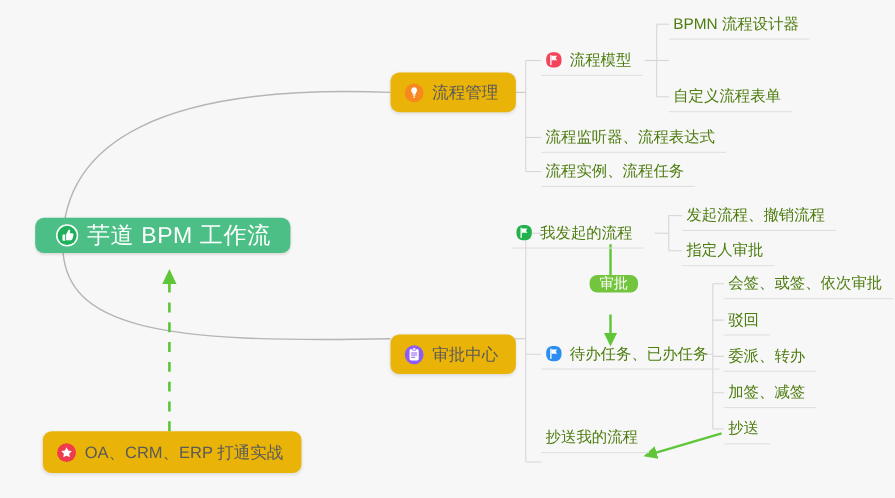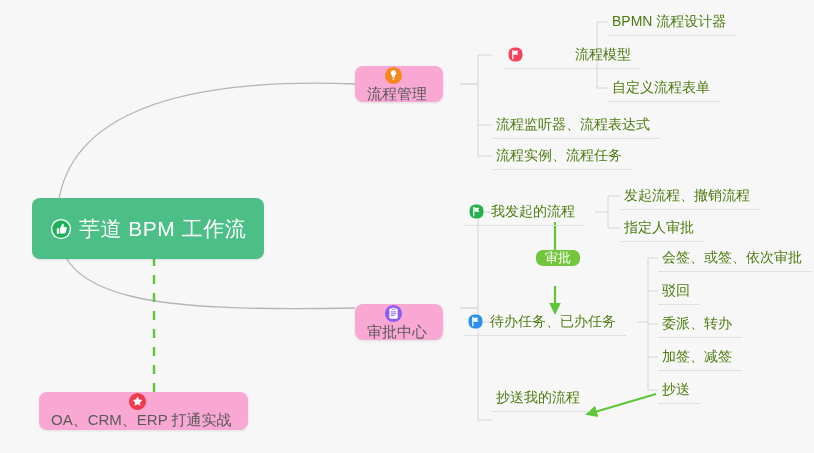--- a/index.html
+++ b/index.html
@@ -35,37 +35,36 @@
     align-items: center;
     white-space: nowrap;
     box-sizing: border-box;
   }
 
   
   .root-node {
     background: #4cbf86;
     border-radius: 8px;
     padding: 0 18px;
-    height: 61px;
+    height: 32px;
     box-shadow: 0 1px 2px rgba(0,0,0,0.10);
   }
   .root-label {
     color: #ffffff;
     font-size: 21px;
     letter-spacing: 0.5px;
   }
 
   
   .card-node {
-    background: #f9a8d4;
+    background: #eab308;
     border-radius: 8px;
     padding: 0 16px 0 12px;
     height: 36px;
     box-shadow: 0 1px 3px rgba(0,0,0,0.10);
-    flex-direction: column;
   }
   .card-label {
     color: #5a5a5a;
     font-size: 15px;
   }
 
   
   .leaf-node {
     padding: 0 10px 0 4px;
     height: 28px;
@@ -177,21 +176,21 @@
       <svg viewBox="0 0 20 20">
         <circle cx="10" cy="10" r="9" fill="#f7881f"></circle>
         <path d="M10 4.6a2.9 2.9 0 0 0-1.6 5.32v1.08c0 .3.25.55.55.55h2.1c.3 0 .55-.25.55-.55V9.92A2.9 2.9 0 0 0 10 4.6z" fill="#ffffff"></path>
         <rect x="8.75" y="12.2" width="2.5" height="1.05" rx="0.5" fill="#ffffff"></rect>
         <rect x="9.1" y="13.7" width="1.8" height="0.95" rx="0.47" fill="#ffffff"></rect>
       </svg>
     </span>
     <span class="card-label">流程管理</span>
   </div>
 
-  <div class="node leaf-node with-icon" style="left:504px; top:41px;gap:45px;">
+  <div class="node leaf-node with-icon" style="left:492px; top:41px;">
     <span class="icon icon-sm">
       <svg viewBox="0 0 16 16">
         <rect x="0.6" y="0.6" width="14.8" height="14.8" rx="6" fill="#f4435a"></rect>
         <path d="M5.1 3.6v9" stroke="#ffffff" stroke-width="1.25" stroke-linecap="round"></path>
         <path d="M5.6 4.0h5.6l-1.5 2.1 1.5 2.1H5.6z" fill="#ffffff"></path>
       </svg>
     </span>
     <span class="leaf-label">流程模型</span>
   </div>
 
@@ -236,21 +235,21 @@
     <span class="leaf-label">发起流程、撤销流程</span>
   </div>
   <div class="node leaf-node" style="left:620px; top:214px;">
     <span class="leaf-label">指定人审批</span>
   </div>
 
   <div class="node tag-node" style="left:536px; top:250px;">
     <span class="tag-label">审批</span>
   </div>
 
-  <div class="node leaf-node with-icon" style="left:464px; top:308px;">
+  <div class="node leaf-node with-icon" style="left:492px; top:308px;">
     <span class="icon icon-sm">
       <svg viewBox="0 0 16 16">
         <rect x="0.6" y="0.6" width="14.8" height="14.8" rx="6" fill="#2b8ef0"></rect>
         <path d="M5.1 3.6v9" stroke="#ffffff" stroke-width="1.25" stroke-linecap="round"></path>
         <path d="M5.6 4.0h5.6l-1.5 2.1 1.5 2.1H5.6z" fill="#ffffff"></path>
       </svg>
     </span>
     <span class="leaf-label">待办任务、已办任务</span>
   </div>
 

